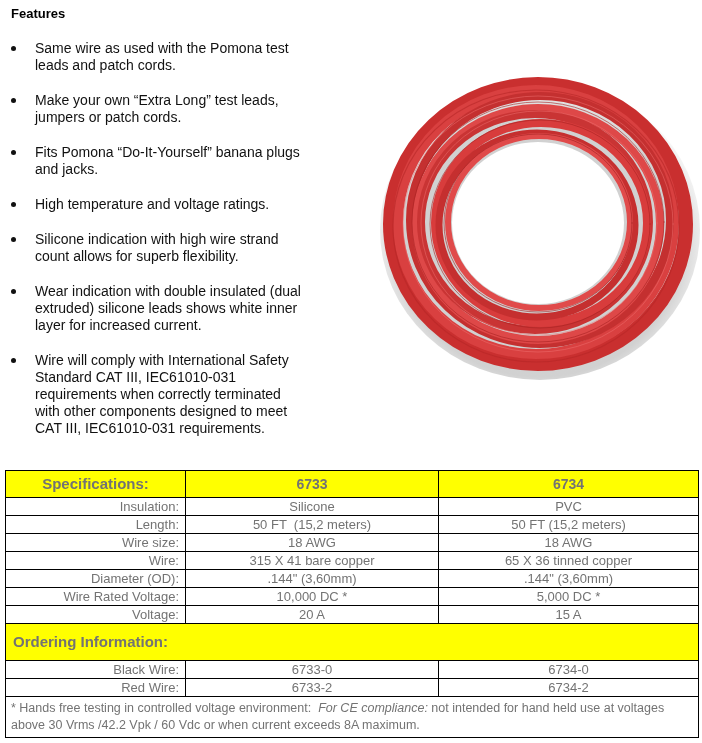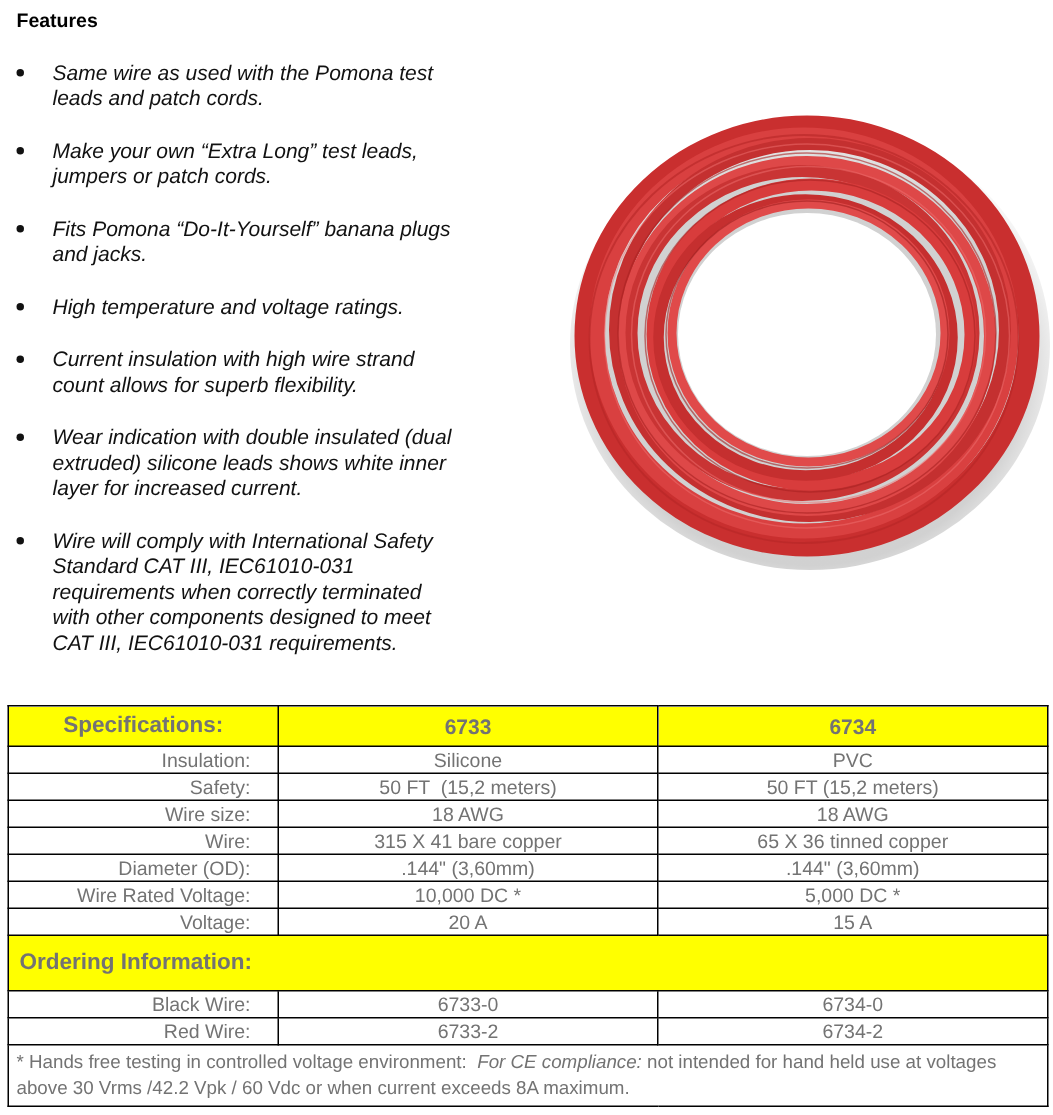--- a/index.html
+++ b/index.html
@@ -3,21 +3,21 @@
 <meta charset="utf-8">
 <style>
   * { box-sizing: border-box; margin: 0; padding: 0; }
   html, body { width: 702px; height: 743px; background: #ffffff; overflow: hidden; }
   body { position: relative; font-family: "Liberation Sans", sans-serif; color: #111; }
 
   .features-title {
     position: absolute; left: 11px; top: 6px;
     font-size: 13px; font-weight: bold; color: #000;
   }
-  .feature-list { position: absolute; left: 0; top: 40px; width: 340px; list-style: none; font-style: italic; }
+  .feature-list { position: absolute; left: 0; top: 40px; width: 340px; list-style: none; }
   .feature-item {
     position: relative; padding-left: 35px;
     font-size: 14px; line-height: 17px; color: #111;
     margin-bottom: 18px;
   }
   .bullet {
     position: absolute; left: 11px; top: 6px;
     width: 5px; height: 5px; background: #111; border-radius: 50%;
   }
 
@@ -29,21 +29,21 @@
     font-size: 13px; color: #737373;
   }
   .spec-table td, .spec-table th {
     border: 1px solid #000; padding: 0 6px; height: 18px; line-height: 16px;
     white-space: nowrap; overflow: hidden;
   }
   .spec-table .hdr th {
     background: #ffff00; height: 27px; font-weight: bold; font-size: 14px; text-align: center;
   }
   .spec-table .hdr th.label-hdr { font-size: 15px; }
-  .spec-table td.label { text-align: right; padding-right: 18px; }
+  .spec-table td.label { text-align: right; padding-right: 6px; }
   .spec-table td.val { text-align: center; }
   .spec-table .section td {
     background: #ffff00; font-weight: bold; font-size: 15px; height: 37px; text-align: left; padding-left: 7px;
   }
   .spec-table .note td {
     height: 41px; font-size: 12.5px; line-height: 17px; white-space: normal; padding: 2px 5px; text-align: left;
   }
   .spec-table .note i { font-style: italic; }
 </style>
 </head>
@@ -66,21 +66,21 @@
     <span class="bullet"></span>
     <span>Fits Pomona “Do-It-Yourself” banana plugs</span><br>
     <span>and jacks.</span>
   </li>
   <li class="feature-item">
     <span class="bullet"></span>
     <span>High temperature and voltage ratings.</span>
   </li>
   <li class="feature-item">
     <span class="bullet"></span>
-    <span>Current insulation with high wire strand</span><br>
+    <span>Silicone indication with high wire strand</span><br>
     <span>count allows for superb flexibility.</span>
   </li>
   <li class="feature-item">
     <span class="bullet"></span>
     <span>Wear indication with double insulated (dual</span><br>
     <span>extruded) silicone leads shows white inner</span><br>
     <span>layer for increased current.</span>
   </li>
   <li class="feature-item">
     <span class="bullet"></span>
@@ -132,21 +132,21 @@
     <th class="label-hdr">Specifications:</th>
     <th>6733</th>
     <th>6734</th>
   </tr>
   <tr>
     <td class="label">Insulation:</td>
     <td class="val">Silicone</td>
     <td class="val">PVC</td>
   </tr>
   <tr>
-    <td class="label">Safety:</td>
+    <td class="label">Length:</td>
     <td class="val" style="white-space:pre">50 FT  (15,2 meters)</td>
     <td class="val">50 FT (15,2 meters)</td>
   </tr>
   <tr>
     <td class="label">Wire size:</td>
     <td class="val">18 AWG</td>
     <td class="val">18 AWG</td>
   </tr>
   <tr>
     <td class="label">Wire:</td>

